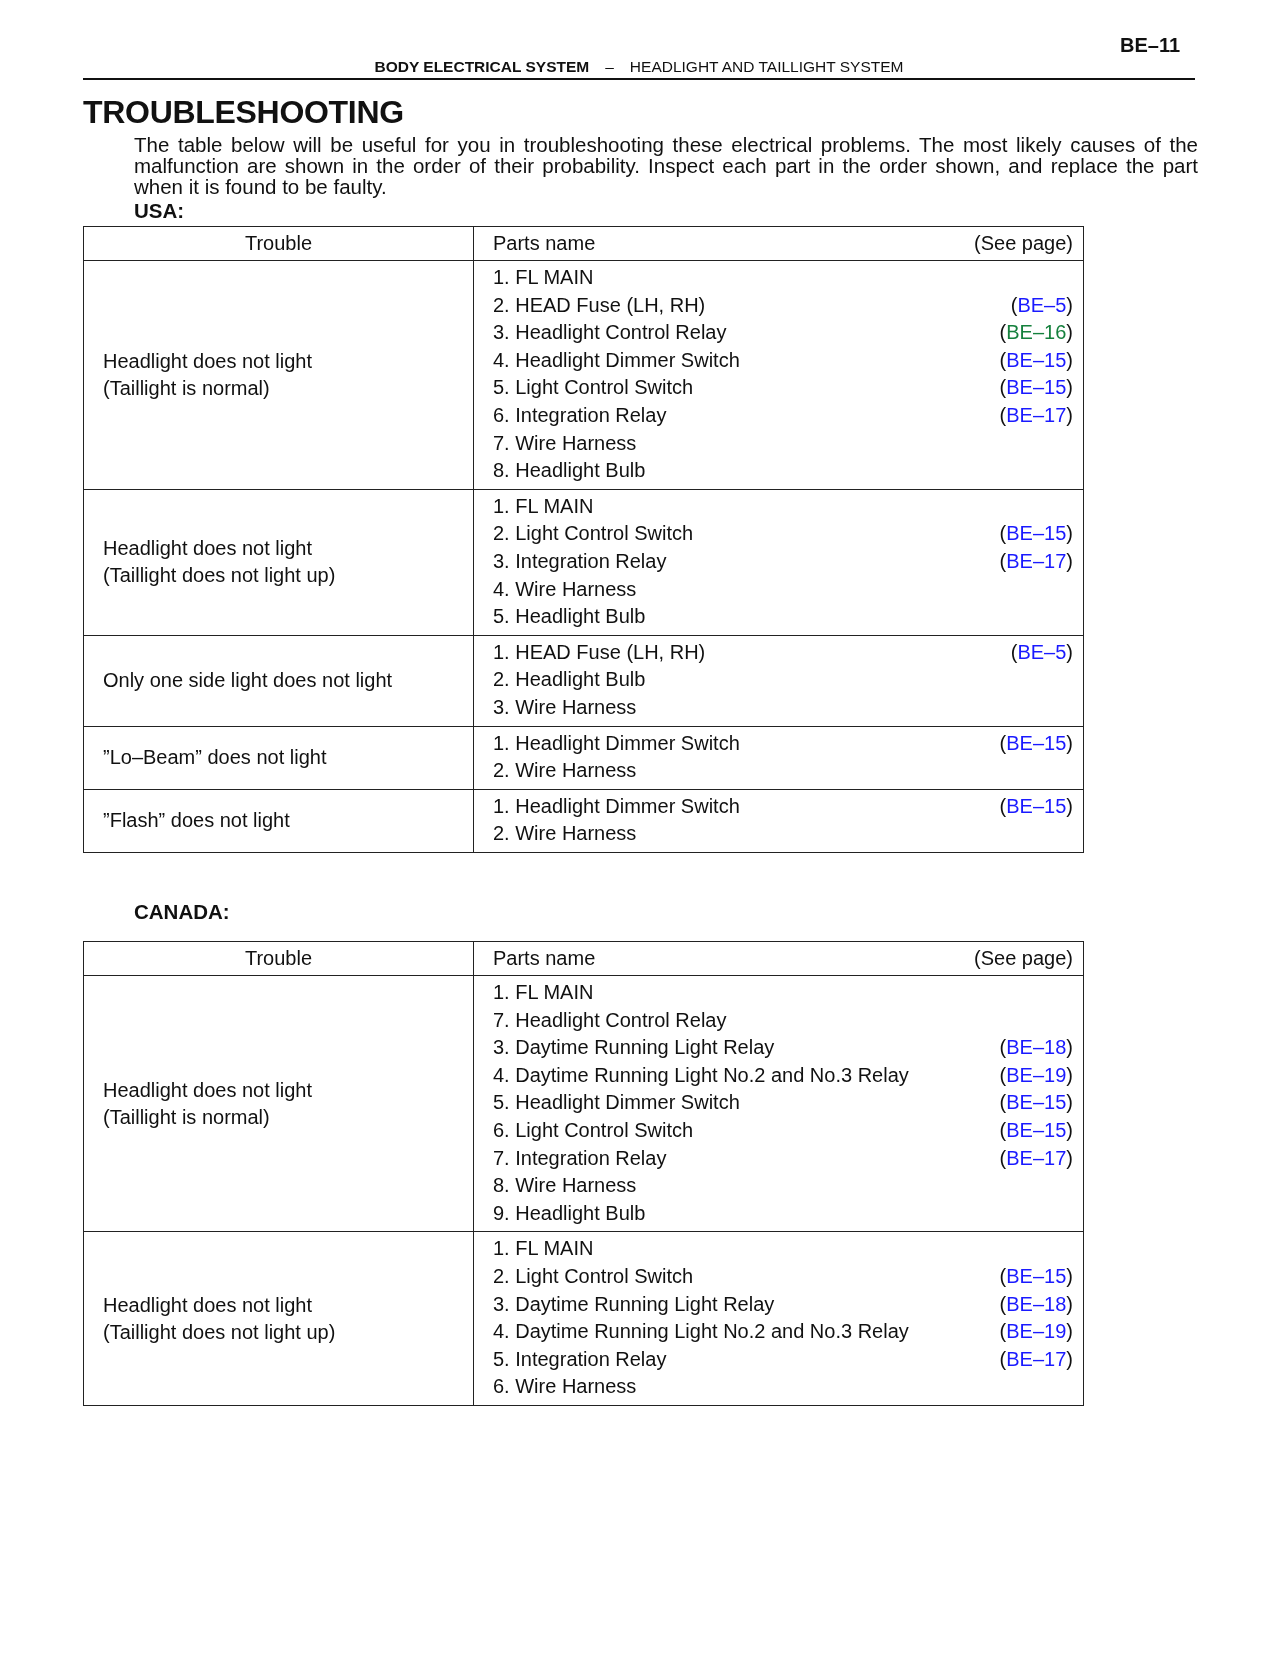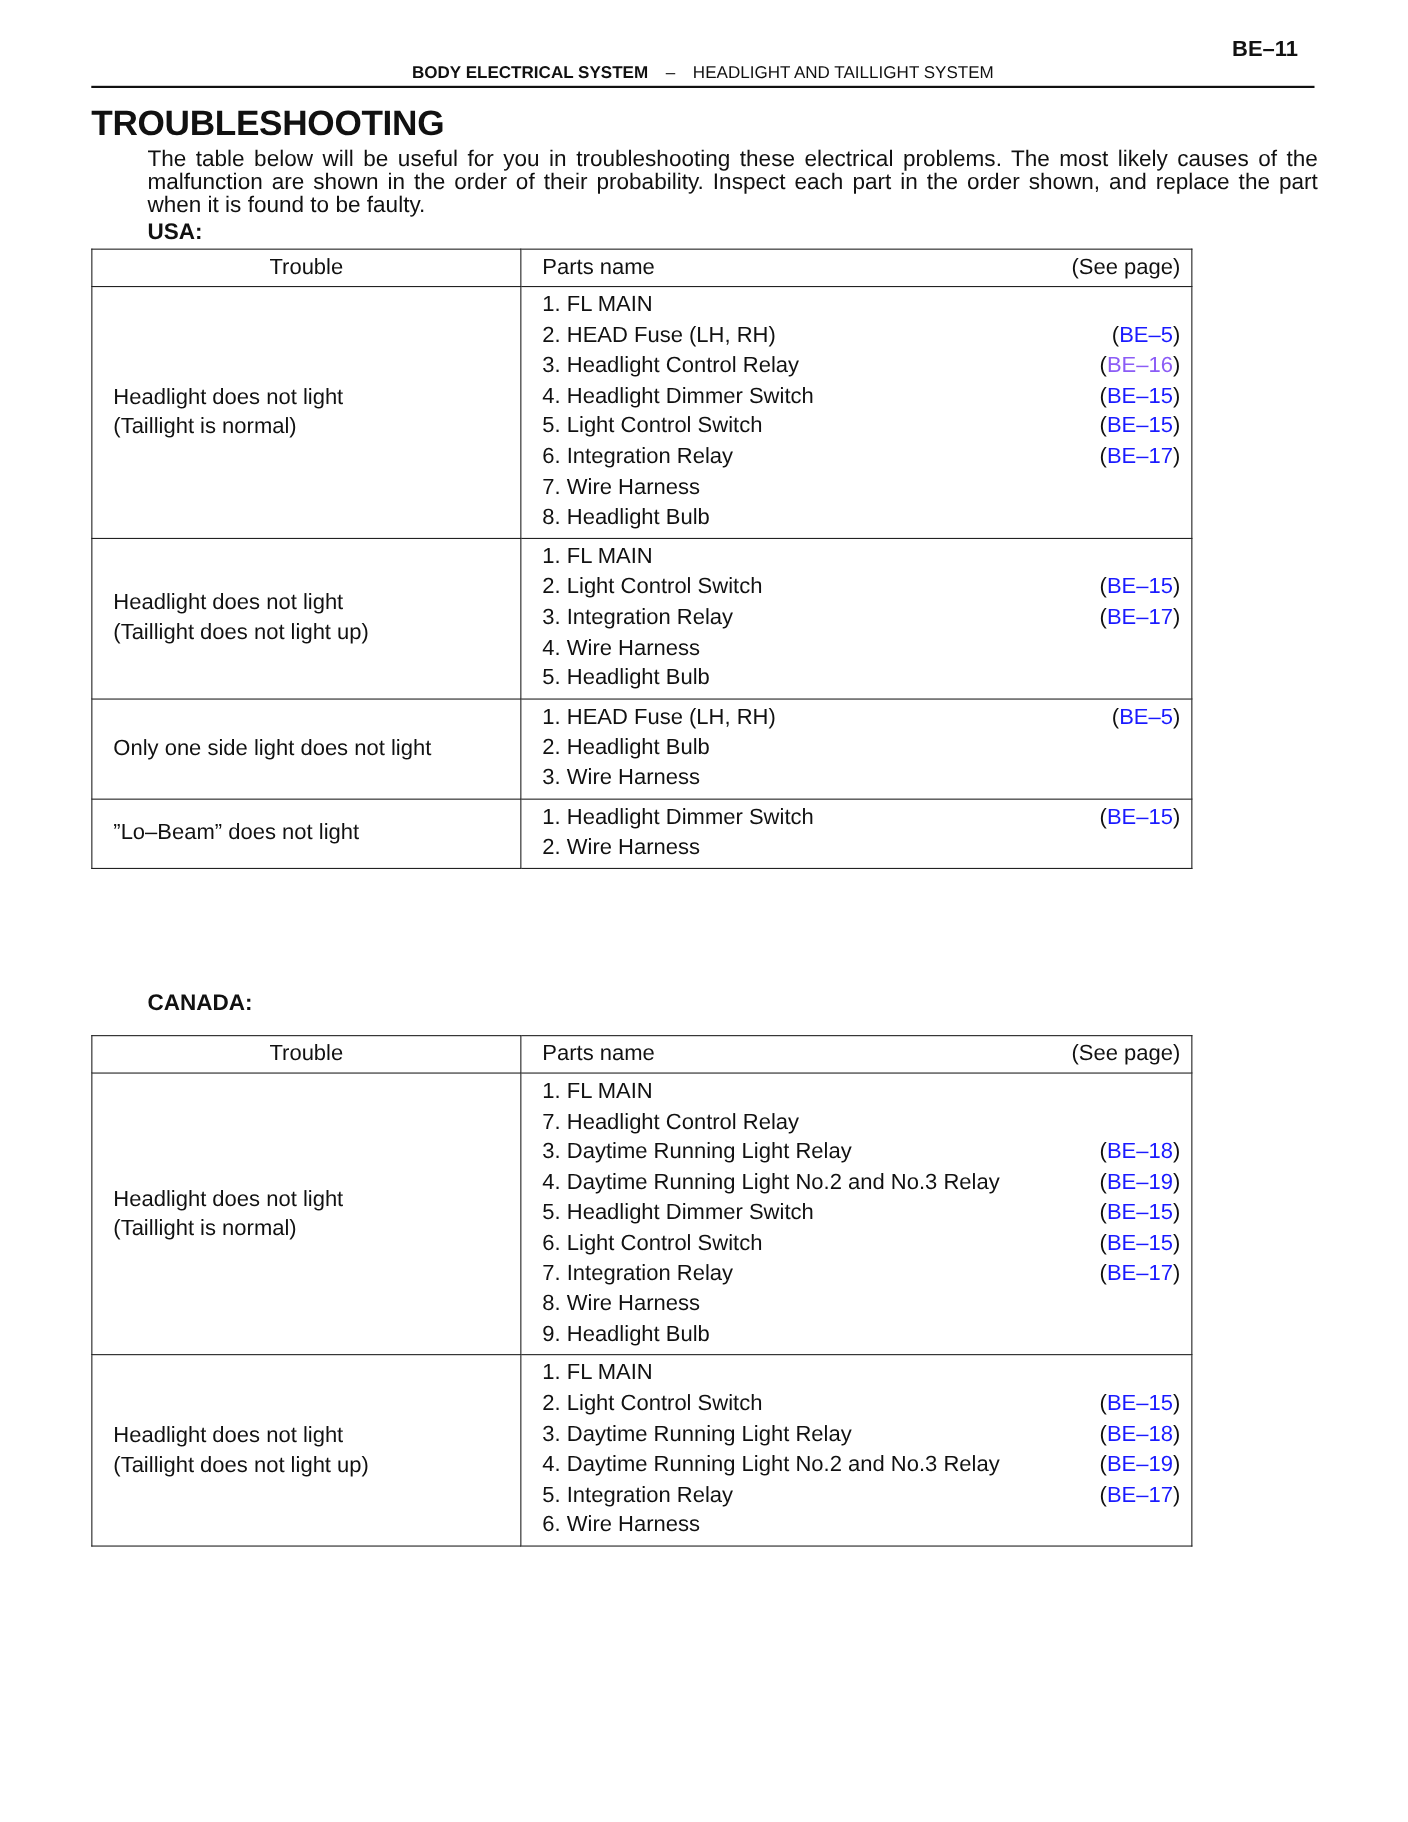--- a/index.html
+++ b/index.html
@@ -84,21 +84,21 @@
         <td class="parts-cell">
           <div class="part-line">
             <span>1. FL MAIN</span>
           </div>
           <div class="part-line">
             <span>2. HEAD Fuse (LH, RH)</span>
             <span class="ref">(<a style="color: rgb(26, 26, 255);">BE–5</a>)</span>
           </div>
           <div class="part-line">
             <span>3. Headlight Control Relay</span>
-            <span class="ref">(<a style="color: #8b5cf6;">BE–16</a>)</span>
+            <span class="ref">(<a style="color: #15803d;">BE–16</a>)</span>
           </div>
           <div class="part-line">
             <span>4. Headlight Dimmer Switch</span>
             <span class="ref">(<a style="color: rgb(26, 26, 255);">BE–15</a>)</span>
           </div>
           <div class="part-line">
             <span>5. Light Control Switch</span>
             <span class="ref">(<a style="color: rgb(26, 26, 255);">BE–15</a>)</span>
           </div>
           <div class="part-line">
@@ -151,20 +151,34 @@
             <span>2. Headlight Bulb</span>
           </div>
           <div class="part-line">
             <span>3. Wire Harness</span>
           </div>
         </td>
       </tr>
       <tr>
         <td class="trouble-cell">
           <div>”Lo–Beam” does not light</div>
+        </td>
+        <td class="parts-cell">
+          <div class="part-line">
+            <span>1. Headlight Dimmer Switch</span>
+            <span class="ref">(<a style="color: rgb(26, 26, 255);">BE–15</a>)</span>
+          </div>
+          <div class="part-line">
+            <span>2. Wire Harness</span>
+          </div>
+        </td>
+      </tr>
+      <tr>
+        <td class="trouble-cell">
+          <div>”Flash” does not light</div>
         </td>
         <td class="parts-cell">
           <div class="part-line">
             <span>1. Headlight Dimmer Switch</span>
             <span class="ref">(<a style="color: rgb(26, 26, 255);">BE–15</a>)</span>
           </div>
           <div class="part-line">
             <span>2. Wire Harness</span>
           </div>
         </td>

